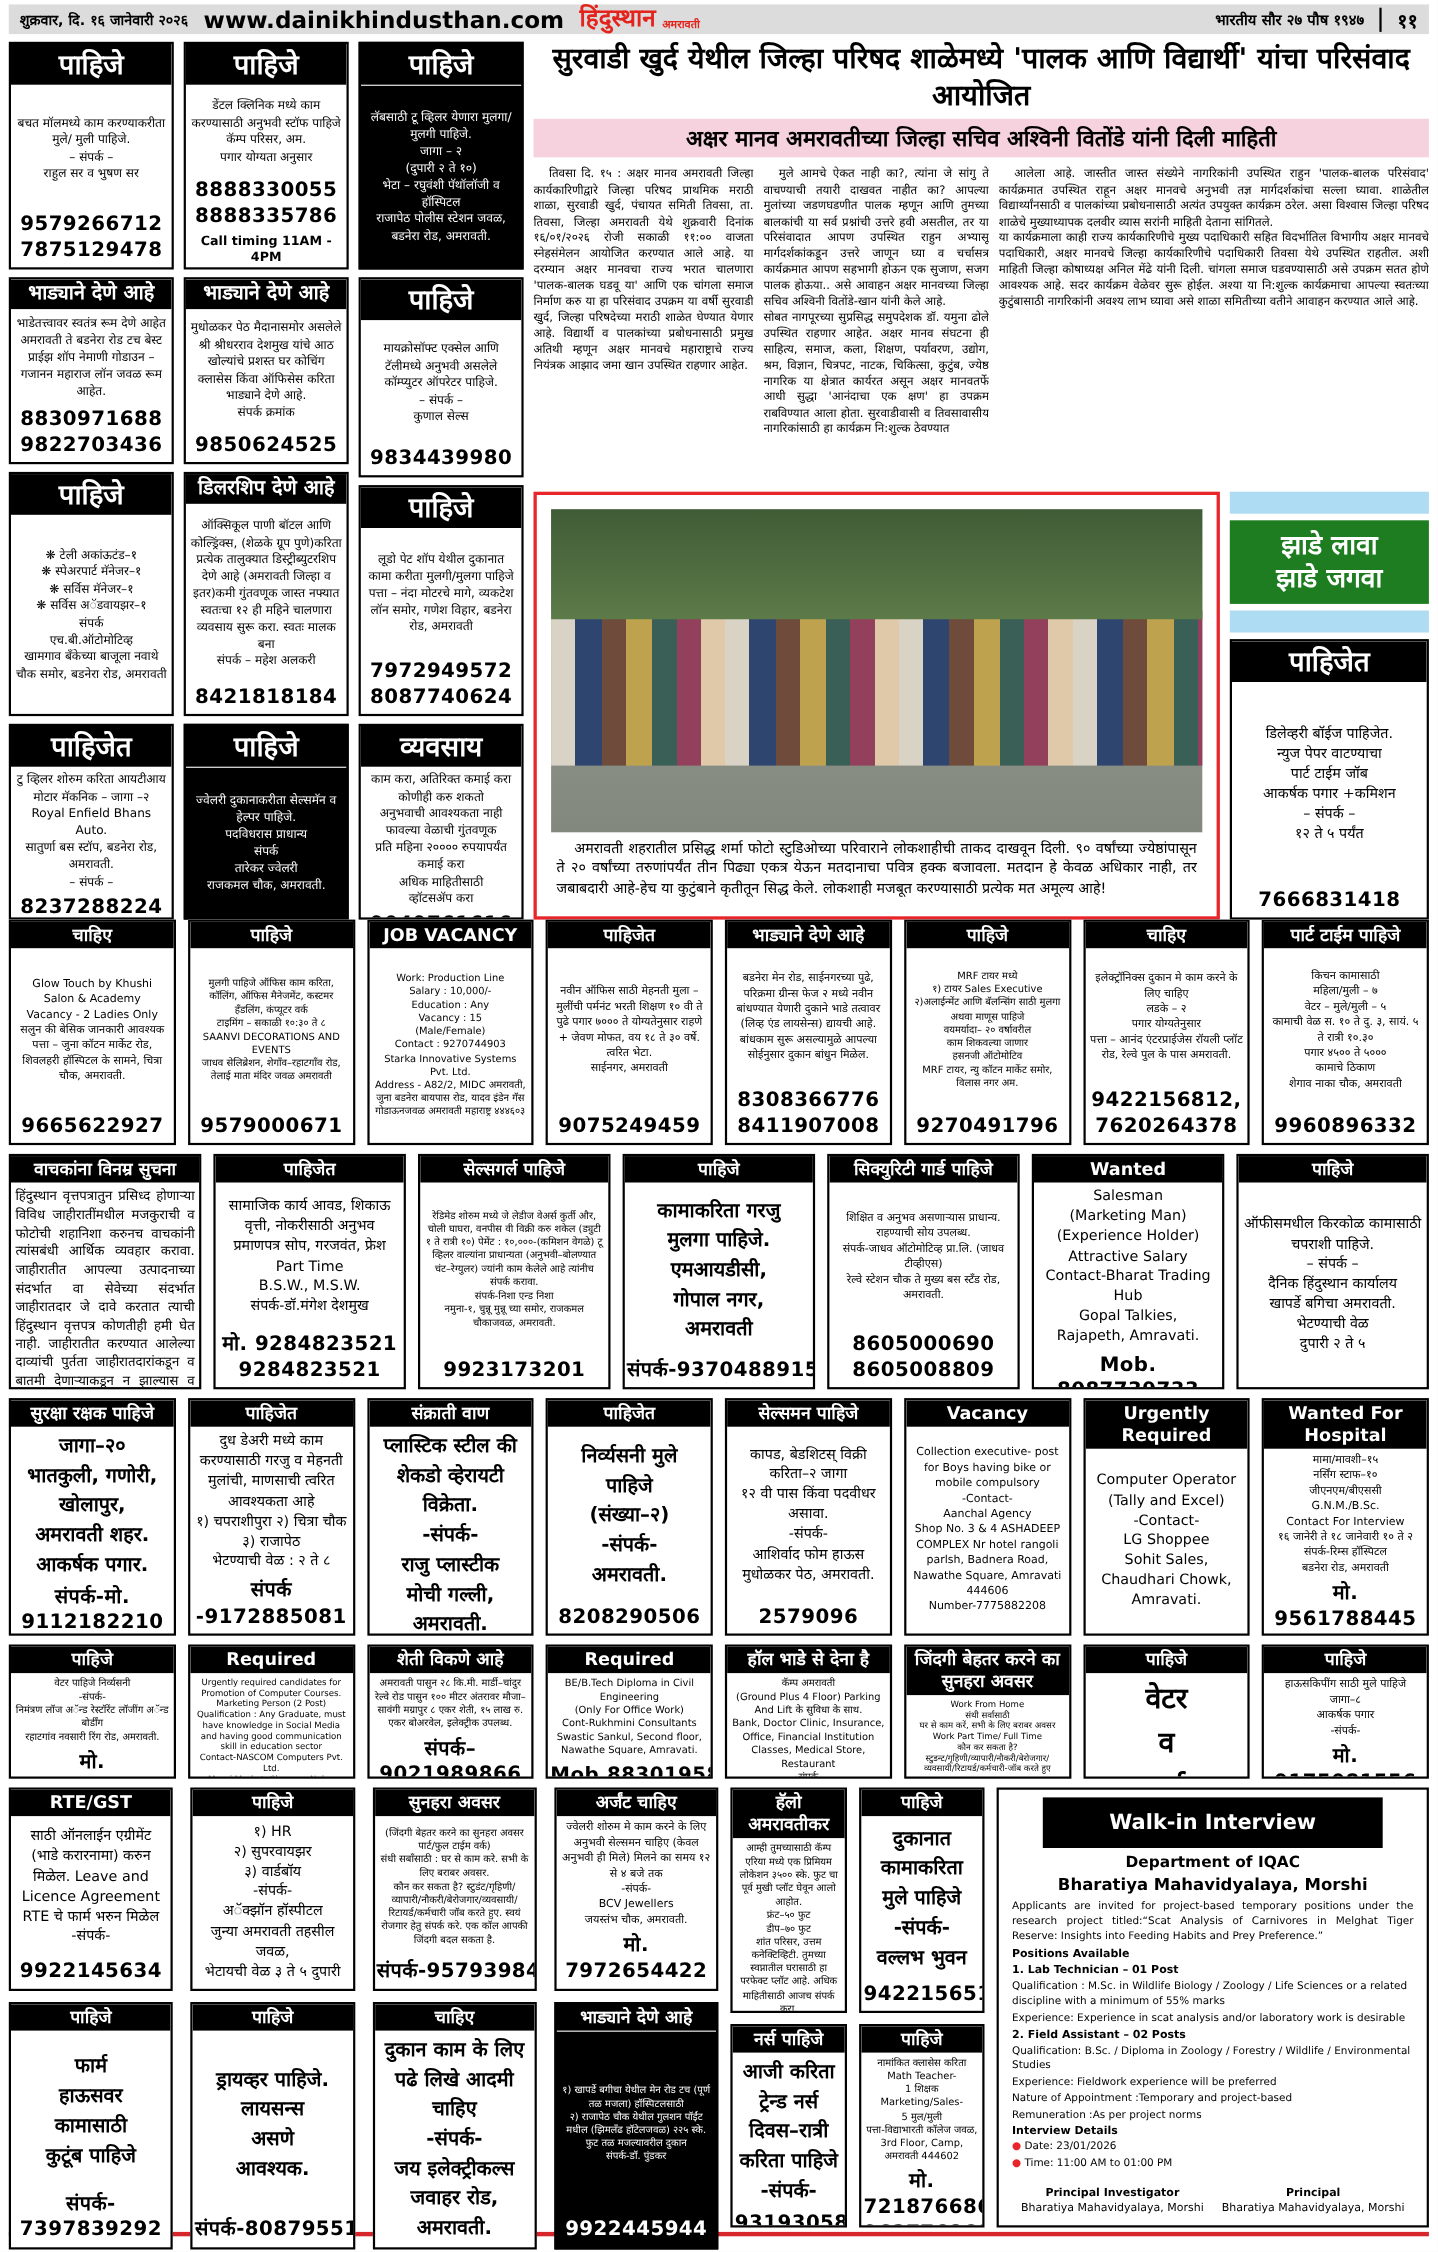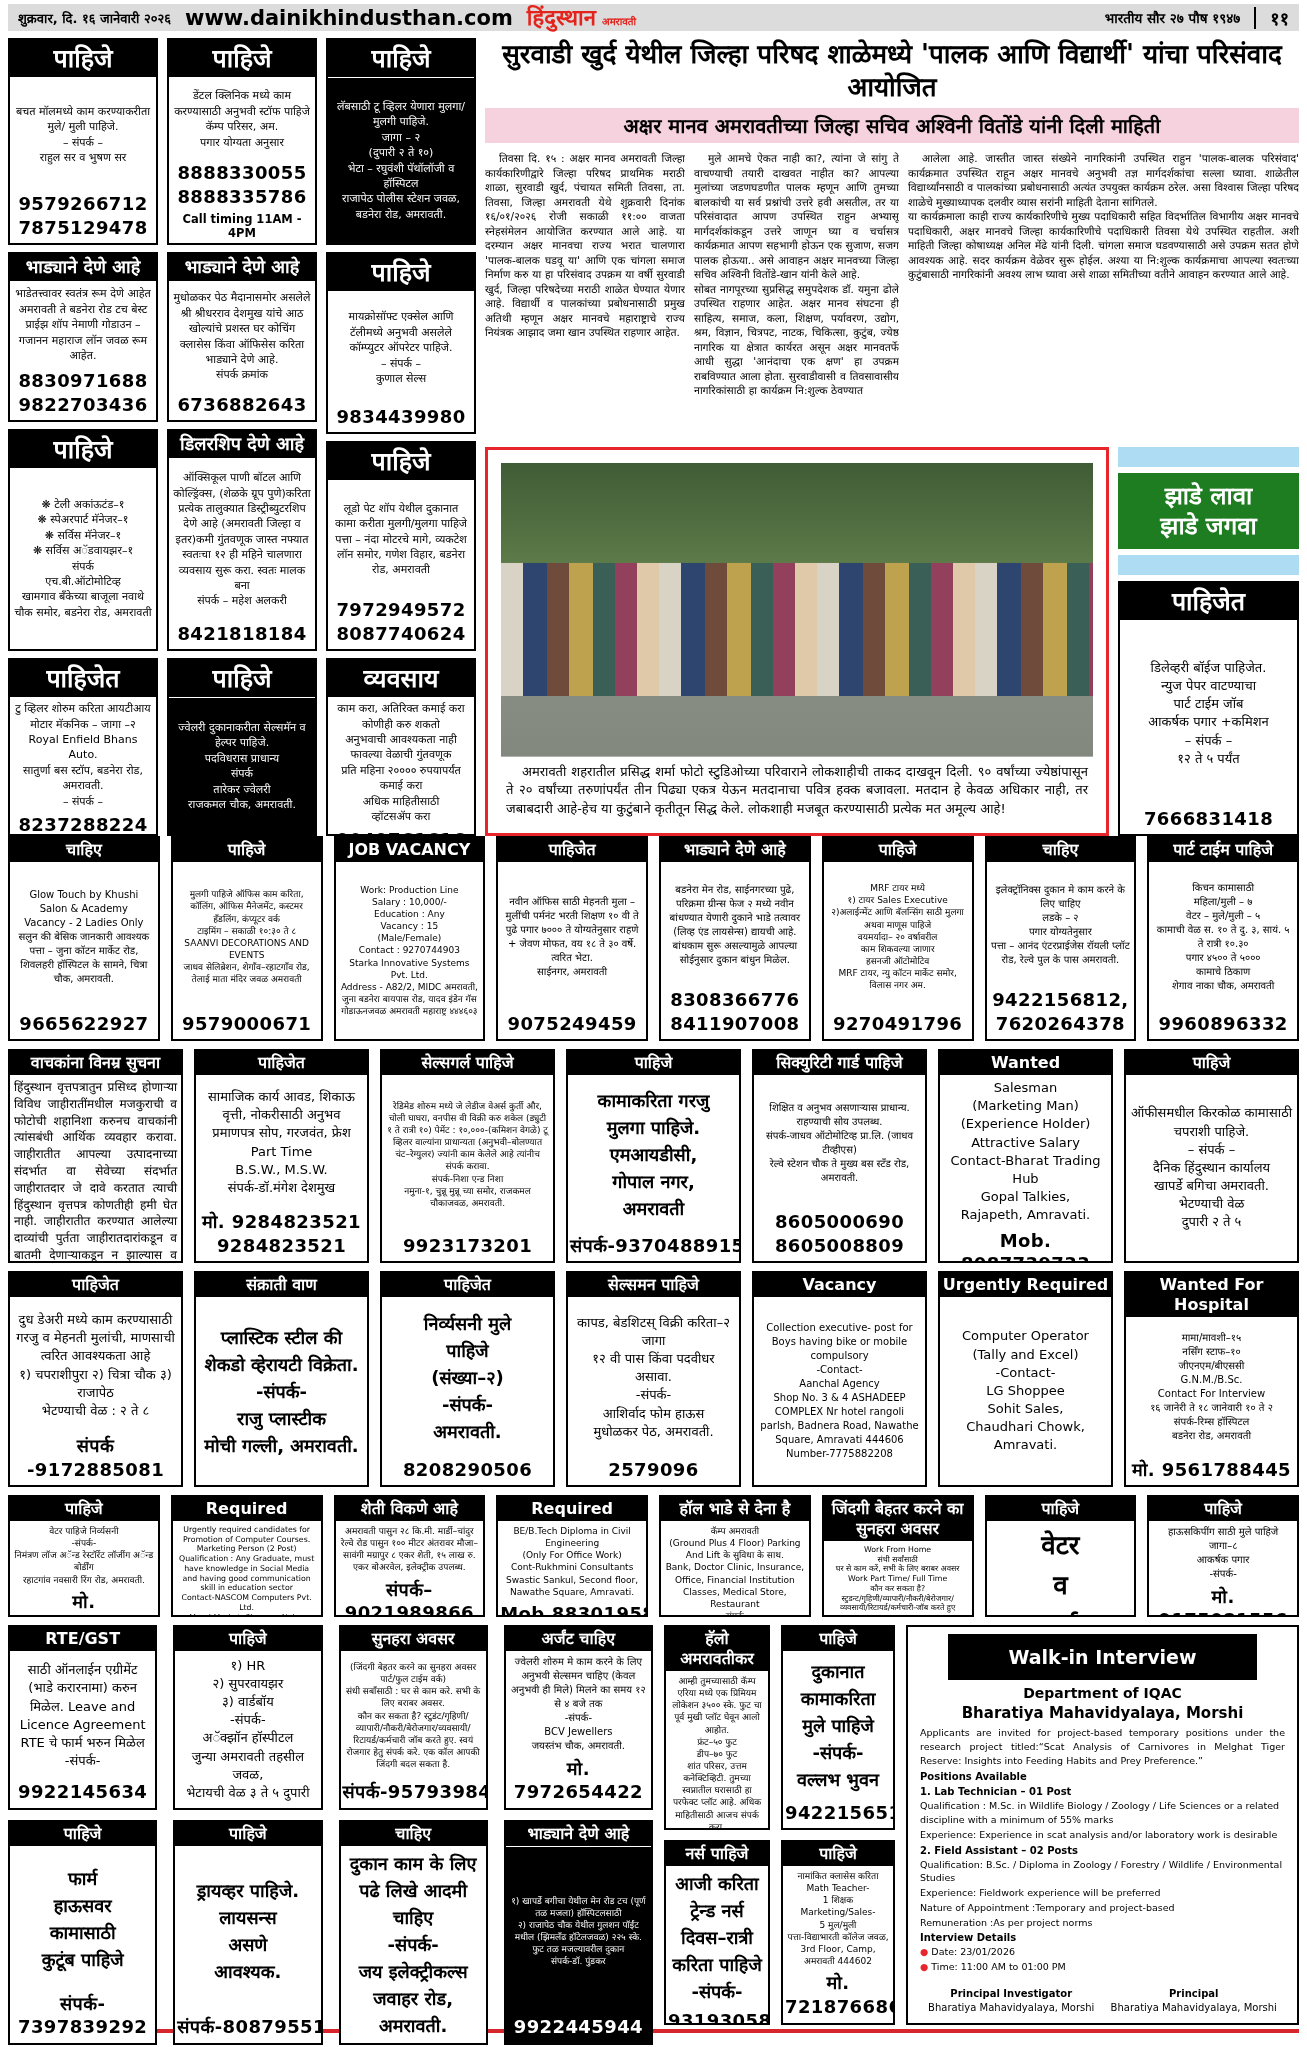--- a/index.html
+++ b/index.html
@@ -150,21 +150,21 @@
 कॅम्प परिसर, अम.
 पगार योग्यता अनुसार</div>
           <div class="ap">8888330055
 8888335786</div>
           <div class="af">Call timing 11AM - 4PM</div>
         </div>
       <div class="ad med hB">
           <div class="ah">भाड्याने देणे आहे</div>
           <div class="ab">मुधोळकर पेठ मैदानासमोर असलेले श्री श्रीधरराव देशमुख यांचे आठ खोल्यांचे प्रशस्त घर कोचिंग क्लासेस किंवा ऑफिसेस करिता भाड्याने देणे आहे.
 संपर्क क्रमांक</div>
-          <div class="ap">6736882643</div>
+          <div class="ap">9850624525</div>
         </div>
       <div class="ad med hC">
           <div class="ah">डिलरशिप देणे आहे</div>
           <div class="ab">ऑक्सिकूल पाणी बॉटल आणि कोल्ड्रिंक्स, (शेळके ग्रूप पुणे)करिता प्रत्येक तालुक्यात डिस्ट्रीब्युटरशिप देणे आहे (अमरावती जिल्हा व इतर)कमी गुंतवणूक जास्त नफ्यात स्वतःचा १२ ही महिने चालणारा व्यवसाय सुरू करा. स्वतः मालक बना
 संपर्क – महेश अलकरी</div>
           <div class="ap">8421818184</div>
         </div>
       <div class="ad big dark hD">
           <div class="ah">पाहिजे</div>
           <div class="ab">ज्वेलरी दुकानाकरीता सेल्समॅन व हेल्पर पाहिजे.
@@ -375,20 +375,29 @@
         <div class="ab">ऑफीसमधील किरकोळ कामासाठी चपराशी पाहिजे.
 – संपर्क –
 दैनिक हिंदुस्थान कार्यालय
 खापर्डे बगिचा अमरावती.
 भेटण्याची वेळ
 दुपारी २ ते ५</div>
       </div>
   </div>
 
   <div class="row rC">
+    <div class="ad xl">
+        <div class="ah">सुरक्षा रक्षक पाहिजे</div>
+        <div class="ab">जागा–२०
+भातकुली, गणोरी,
+खोलापुर,
+अमरावती शहर.
+आकर्षक पगार.</div>
+        <div class="ap">संपर्क-मो. 9112182210</div>
+      </div>
     <div class="ad md">
         <div class="ah">पाहिजेत</div>
         <div class="ab">दुध डेअरी मध्ये काम करण्यासाठी गरजु व मेहनती मुलांची, माणसाची त्वरित आवश्यकता आहे
 १) चपराशीपुरा २) चित्रा चौक ३) राजापेठ
 भेटण्याची वेळ : २ ते ८</div>
         <div class="ap">संपर्क -9172885081</div>
       </div>
     <div class="ad xl">
         <div class="ah">संक्राती वाण</div>
         <div class="ab">प्लास्टिक स्टील की शेकडो व्हेरायटी विक्रेता.

